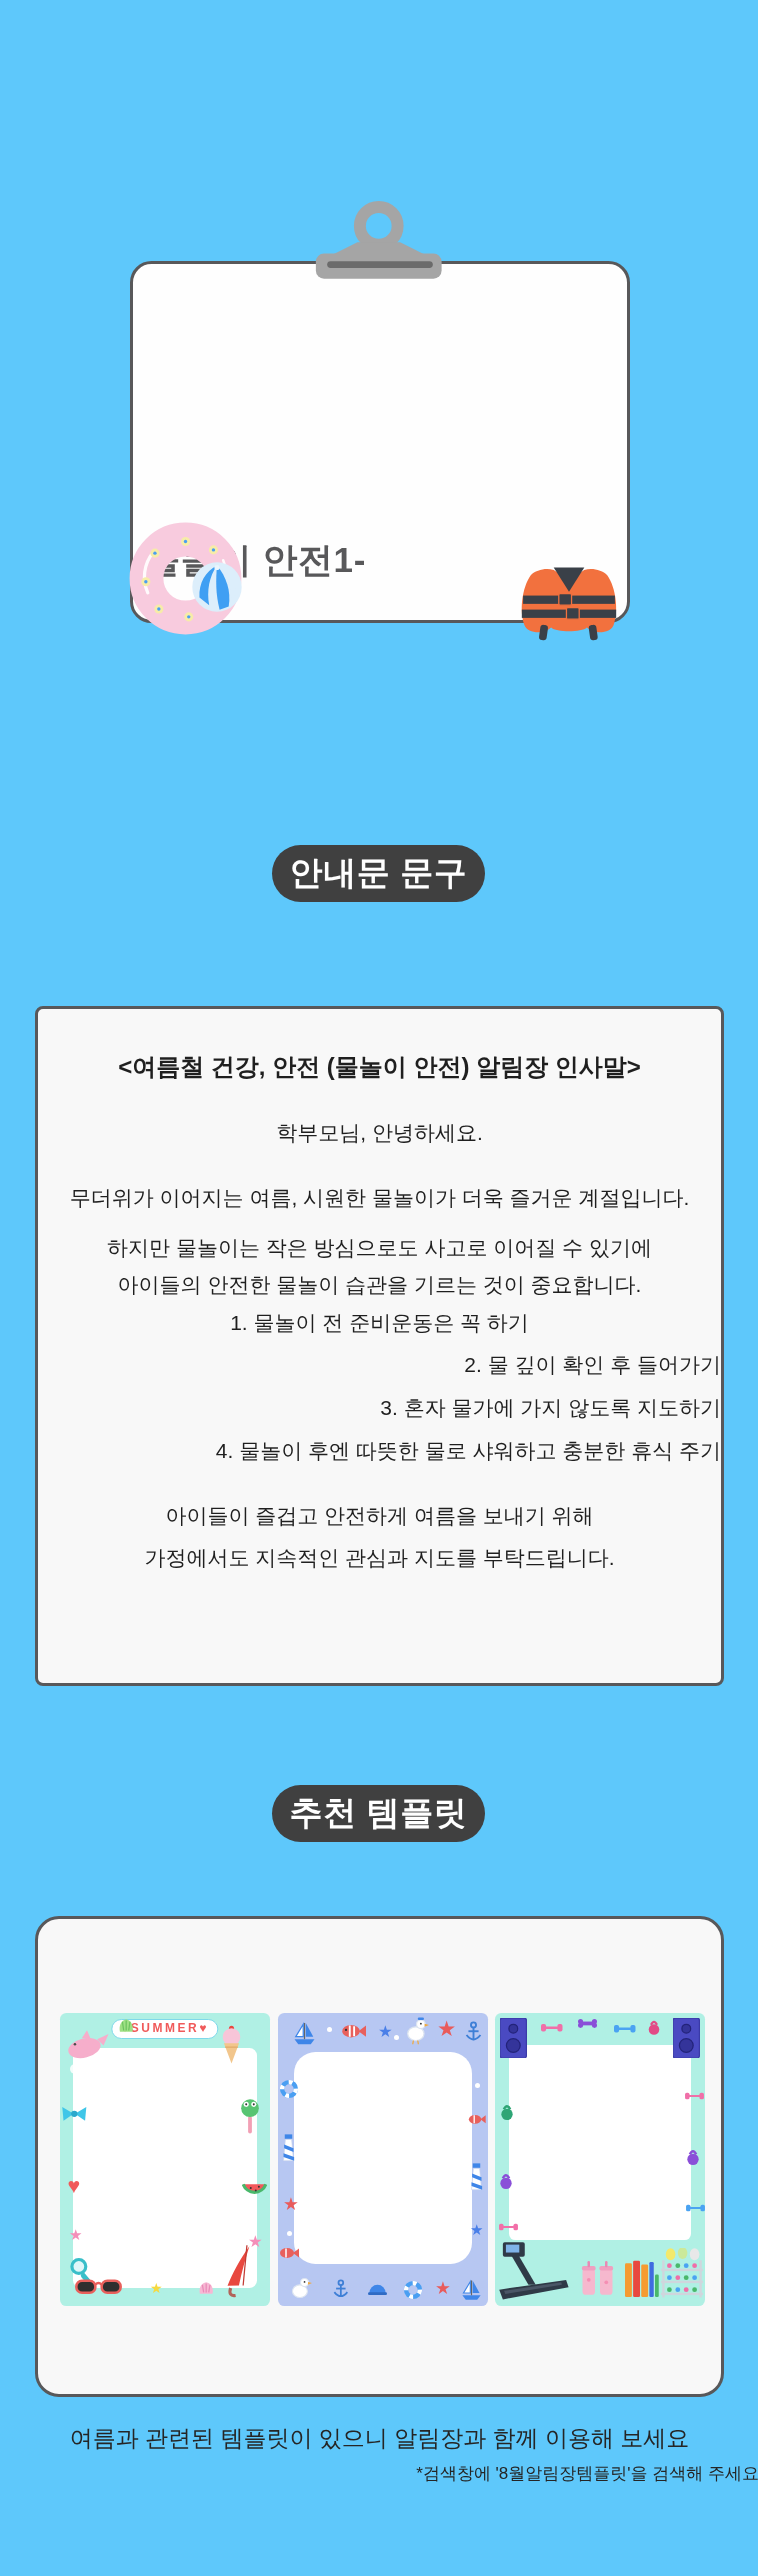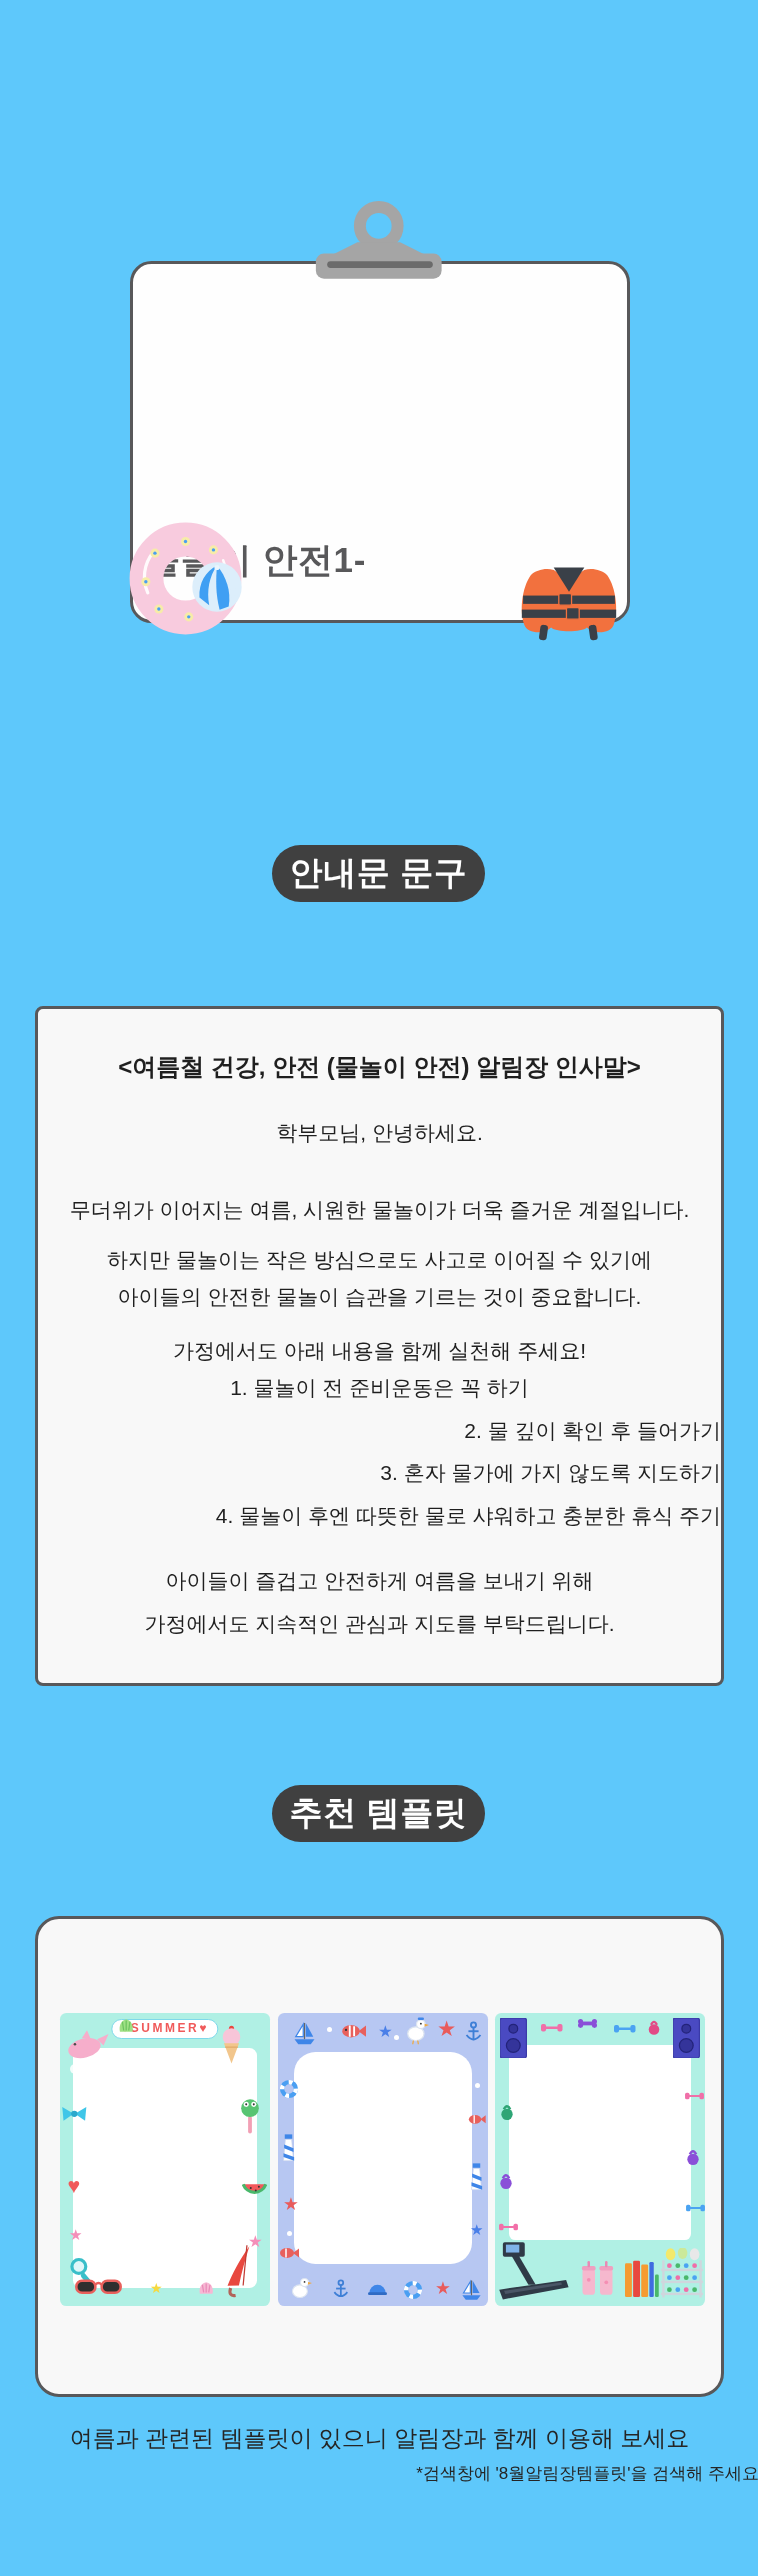--- a/index.html
+++ b/index.html
@@ -15,21 +15,21 @@
   .vest-svg{left:385px;top:302px;width:102px;height:77px;}
   
   .badge{left:272px;width:213px;height:57px;border-radius:28.5px;background:#404040;color:#FFFFFF;display:flex;align-items:center;justify-content:center;font-size:33px;font-weight:800;letter-spacing:0.6px;}
   .badge-1{top:845px;}
   .badge-2{top:1785px;}
   
   .notice-card{left:35px;top:1006px;width:689px;height:680px;background:#F8F8F8;border:3.2px solid #58585A;border-radius:8px;box-sizing:border-box;text-align:center;color:#1F1F1F;}
   .notice-card .heading{padding-top:43px;font-size:24px;font-weight:700;line-height:29px;margin:0;}
   .n-line{font-size:21px;line-height:25px;}
   .greeting{margin-top:39px;}
-  .intro-1{margin-top:52px;}
+  .intro-1{margin-top:40px;}
   .intro-2{margin-top:25px;}
   .intro-3{margin-top:12px;}
   .call{margin-top:28.5px;}
   .item-1{margin-top:12.6px;}
   .item-n{margin-top:17.7px;text-align:right;}
   .closing-1{margin-top:40px;}
   .closing-2{margin-top:17.7px;}
   
   .templates-card{left:35px;top:1916px;width:689px;height:481px;background:#F8F8F8;border:3.2px solid #58585A;border-radius:24px;box-sizing:border-box;}
   .thumb{position:absolute;top:94px;width:210px;height:293px;border-radius:6.3px;}
@@ -107,21 +107,20 @@
 <div class="abs badge badge-1">
   <span>안내문 문구</span>
 </div>
 
 <section class="abs notice-card">
   <p class="heading">&lt;여름철 건강, 안전 (물놀이 안전) 알림장 인사말&gt;</p>
   <div class="n-line greeting">학부모님, 안녕하세요.</div>
   <div class="n-line intro-1">무더위가 이어지는 여름, 시원한 물놀이가 더욱 즐거운 계절입니다.</div>
   <div class="n-line intro-2">하지만 물놀이는 작은 방심으로도 사고로 이어질 수 있기에</div>
   <div class="n-line intro-3">아이들의 안전한 물놀이 습관을 기르는 것이 중요합니다.</div>
-  <div class="n-line call">가정에서도 아래 내용을 함께 실천해 주세요!</div>
   <div class="n-line item-1">1. 물놀이 전 준비운동은 꼭 하기</div>
   <div class="n-line item-n">2. 물 깊이 확인 후 들어가기</div>
   <div class="n-line item-n">3. 혼자 물가에 가지 않도록 지도하기</div>
   <div class="n-line item-n">4. 물놀이 후엔 따뜻한 물로 샤워하고 충분한 휴식 주기</div>
   <div class="n-line closing-1">아이들이 즐겁고 안전하게 여름을 보내기 위해</div>
   <div class="n-line closing-2">가정에서도 지속적인 관심과 지도를 부탁드립니다.</div>
 </section>
 
 <div class="abs badge badge-2">
   <span>추천 템플릿</span>

